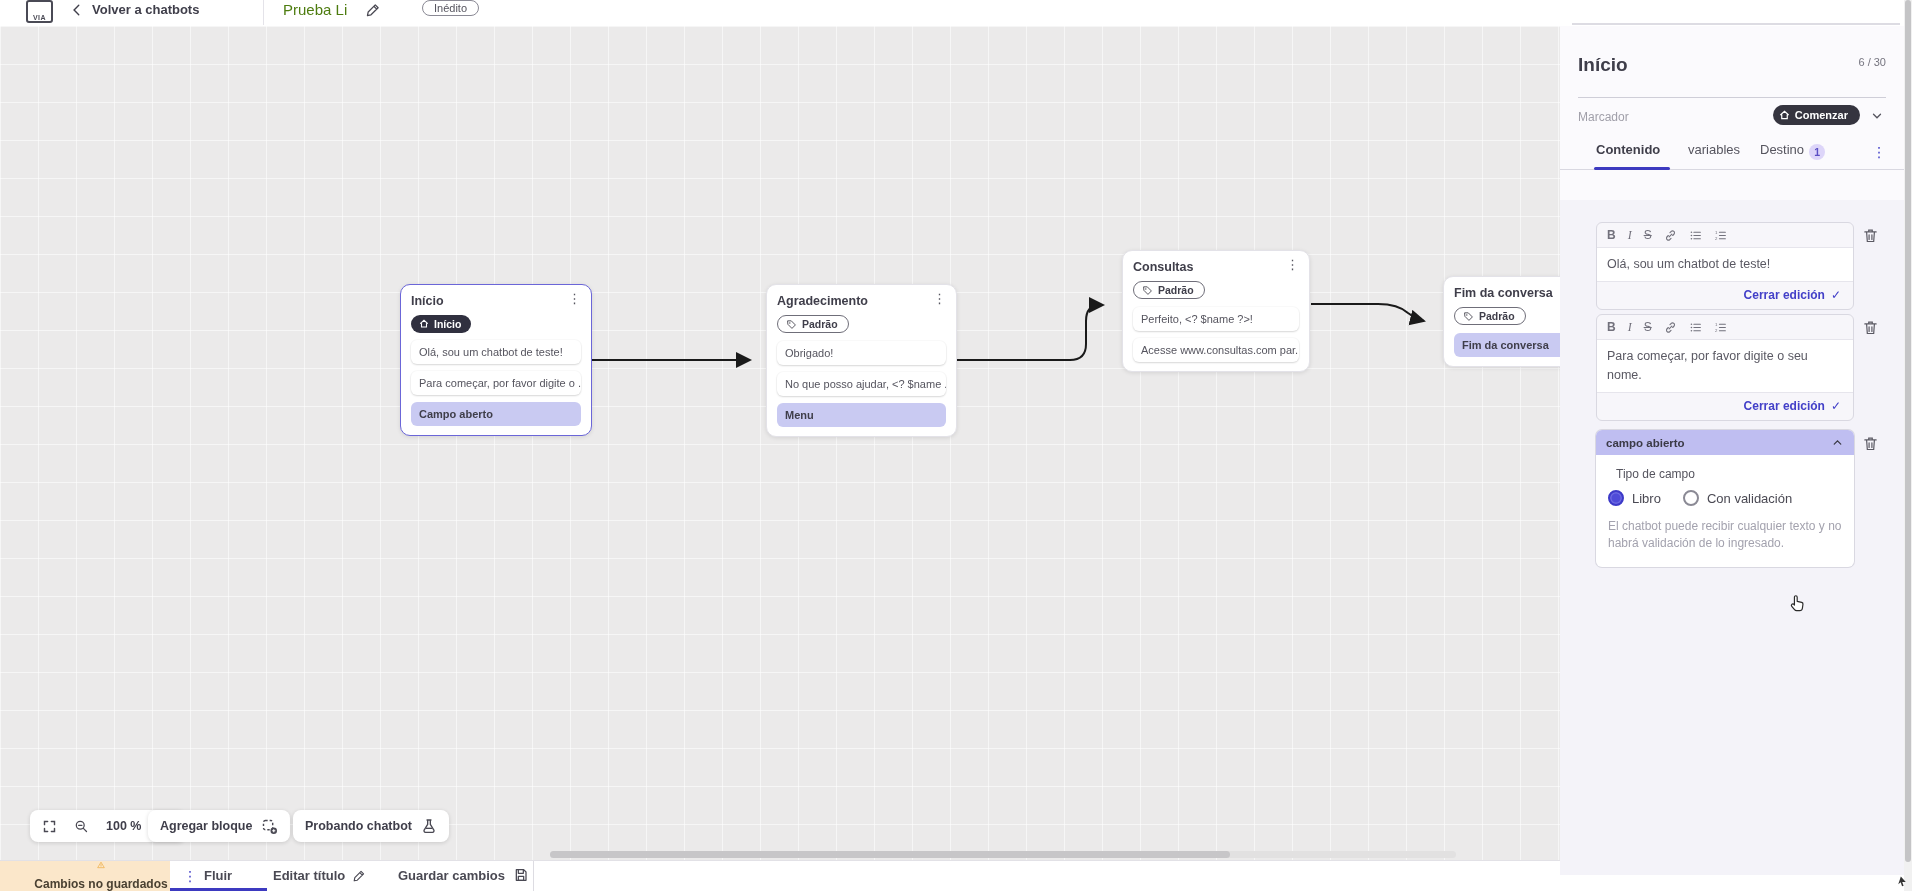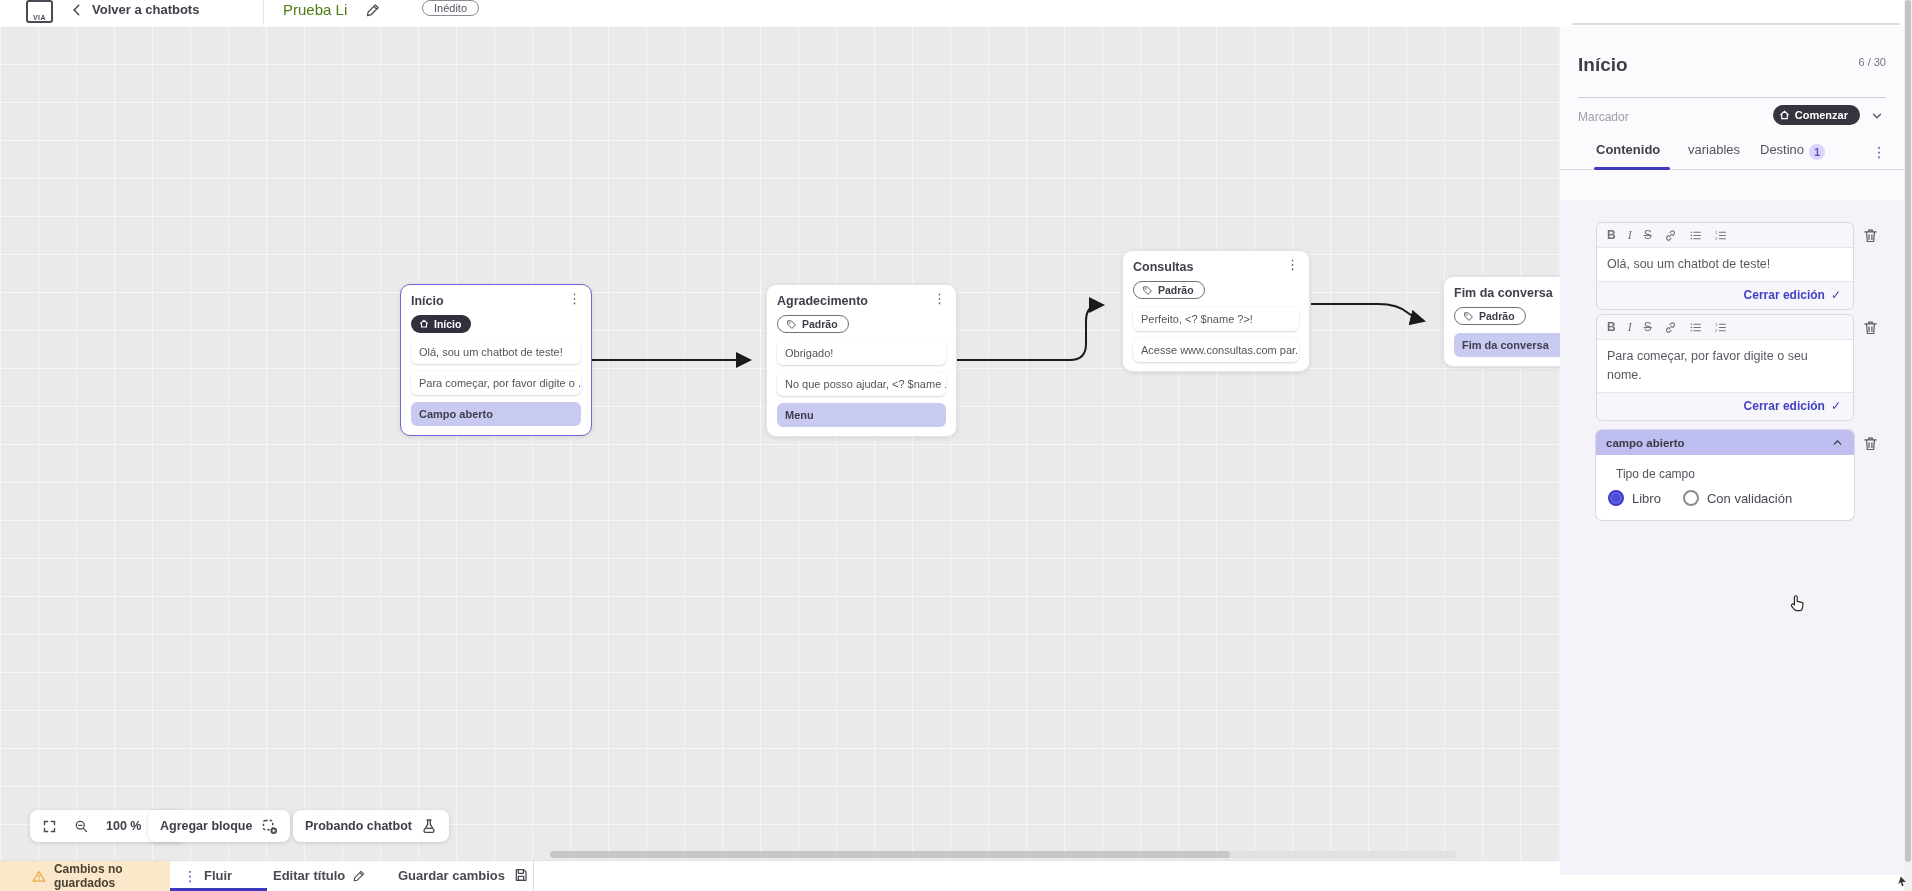--- a/index.html
+++ b/index.html
@@ -109,21 +109,21 @@
   #field-helper { margin-top:12px; font-size:12px; color:#a3a2ae; line-height:1.45; }
 
   #add-content-btn { position:absolute; left:22px; top:378px; width:304px; height:33px; border:1px dashed #b5b4bf;
     border-radius:3px; background:transparent; font-size:13px; color:#4a4953; text-align:center; line-height:31px; cursor:pointer;
     font-family:"Liberation Sans", sans-serif; }
   #hand-cursor { position:absolute; left:226px; top:392px; width:22px; height:22px; z-index:5; pointer-events:none; }
 
   
   #footer { position:absolute; left:0; top:860px; width:1560px; height:31px; background:#fff; border-top:1px solid #e2e1e6; z-index:25; }
   #unsaved { position:absolute; left:0; top:0; width:170px; height:30px; background:#fbe7ca;
-    display:flex; align-items:center; gap:8px; padding-left:32px; }
+    display:flex; align-items:center; gap:8px; padding-left:32px;flex-direction:column; }
   #unsaved span { font-size:12px; font-weight:bold; color:#4a4132; }
   #footer-kebab { position:absolute; left:183px; top:7px; color:#4340c8; font-size:14px; cursor:pointer; }
   #flow-tab { position:absolute; left:204px; top:7px; font-size:13px; font-weight:bold; color:#4a4953; cursor:pointer; }
   #flow-underline { position:absolute; left:170px; top:27px; width:97px; height:3px; background:#3d3ac0; }
   #edit-title-btn { position:absolute; left:273px; top:7px; display:flex; gap:7px; align-items:center; cursor:pointer; }
   #edit-title-btn span { font-size:13px; font-weight:bold; color:#4a4953; }
   #save-btn { position:absolute; left:398px; top:6px; display:flex; gap:8px; align-items:center; cursor:pointer; }
   #save-btn span { font-size:13px; font-weight:bold; color:#4a4953; }
   #footer-divider { position:absolute; left:533px; top:0; width:1px; height:31px; background:#dddce2; }
 
@@ -370,20 +370,21 @@
           </svg>
       </div>
       <div id="field-body">
         <div id="field-type-label">Tipo de campo</div>
         <div class="radio-row">
           <span class="radio sel"></span>
           <span class="radio-label">Libro</span>
           <span class="radio unsel" style="margin-left:14px;"></span>
           <span class="radio-label">Con validación</span>
         </div>
+        <div id="field-helper">El chatbot puede recibir cualquier texto y no habrá validación de lo ingresado.</div>
       </div>
     </div>
     <svg class="trash" style="top:234px;" viewBox="0 0 24 24">
         <path d="M4 7h16M9.5 7V4.5h5V7M6.5 7l1 13.5h9l1-13.5M10 11v6.5M14 11v6.5" fill="none" stroke="#5a5963" stroke-width="1.7" stroke-linecap="round"></path>
       </svg>
 
     <svg id="hand-cursor" viewBox="0 0 24 24">
       <path d="M9.2 12V5.6a1.5 1.5 0 0 1 3 0v4.6l4.9 1.2c.9.2 1.5 1.1 1.4 2l-.6 4.3a3 3 0 0 1-3 2.6h-3.3a3 3 0 0 1-2.3-1.1l-3-3.6c-.6-.7-.5-1.7.2-2.3.6-.5 1.6-.4 2.1.2l.6.8z" fill="#fff" stroke="#2a2a2a" stroke-width="1.3" stroke-linejoin="round"></path>
     </svg>
   </div>

